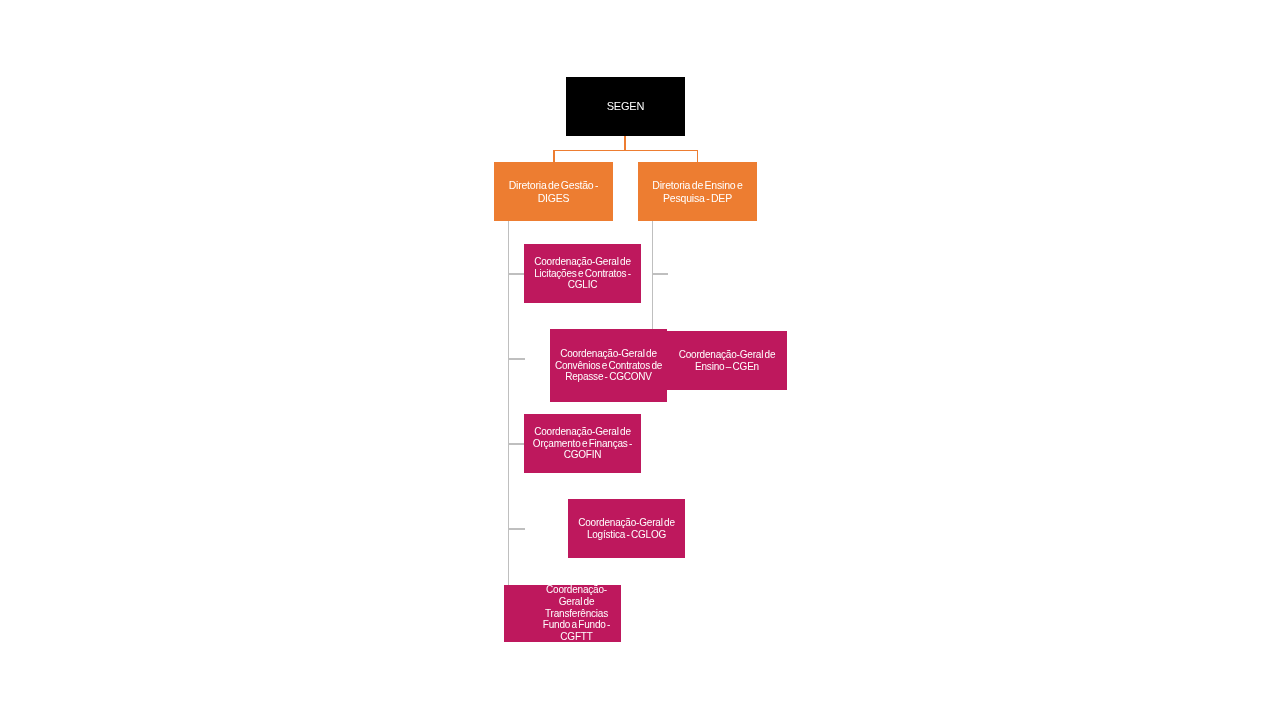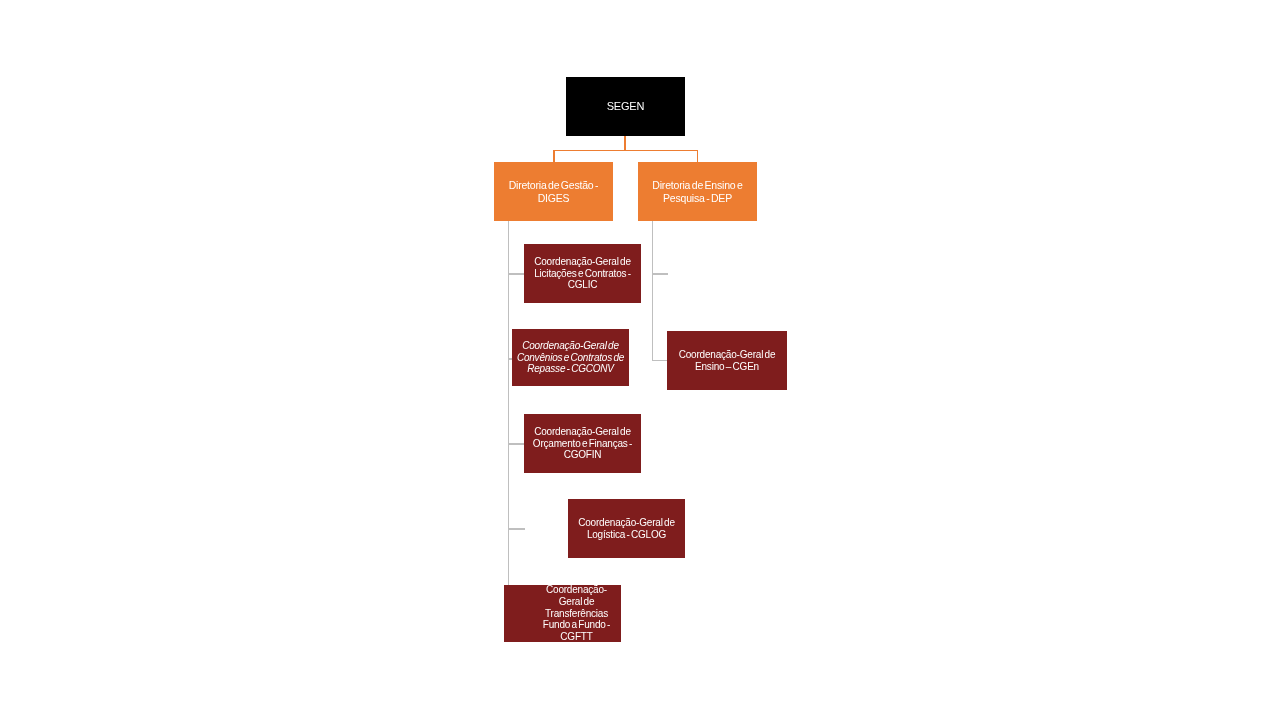--- a/index.html
+++ b/index.html
@@ -36,21 +36,21 @@
   .node-root {
     background: #000000;
     font-size: 11px;
   }
   .node-dir {
     background: #ED7D31;
     font-size: 10.5px;
     justify-content: center;
   }
   .node-coord {
-    background: #7f1d1d;
+    background: #be185d;
     font-size: 10px;
   }
   .node .label {
     display: block;
     width: 100%;
   }
   
   .conn {
     position: absolute;
     background: #ED7D31;
@@ -90,21 +90,21 @@
   </div>
 
   <div class="node node-dir" style="left:638px; top:162px; width:119px; height:59px;">
     <span class="label">Diretoria de Ensino e Pesquisa - DEP</span>
   </div>
 
   <div class="node node-coord" style="left:524px; top:244px; width:117px; height:59px;">
     <span class="label">Coordenação-Geral de Licitações e Contratos - CGLIC</span>
   </div>
 
-  <div class="node node-coord" style="left:512px; top:329px; width:117px; height:57px;font-style:italic;">
+  <div class="node node-coord" style="left:550px; top:329px; width:117px; height:73px;">
     <span class="label">Coordenação-Geral de Convênios e Contratos de Repasse - CGCONV</span>
   </div>
 
   <div class="node node-coord" style="left:524px; top:414px; width:117px; height:59px;">
     <span class="label">Coordenação-Geral de Orçamento e Finanças - CGOFIN</span>
   </div>
 
   <div class="node node-coord" style="left:524px; top:499px; width:117px; height:59px;margin-left:44px;">
     <span class="label">Coordenação-Geral de Logística - CGLOG</span>
   </div>

